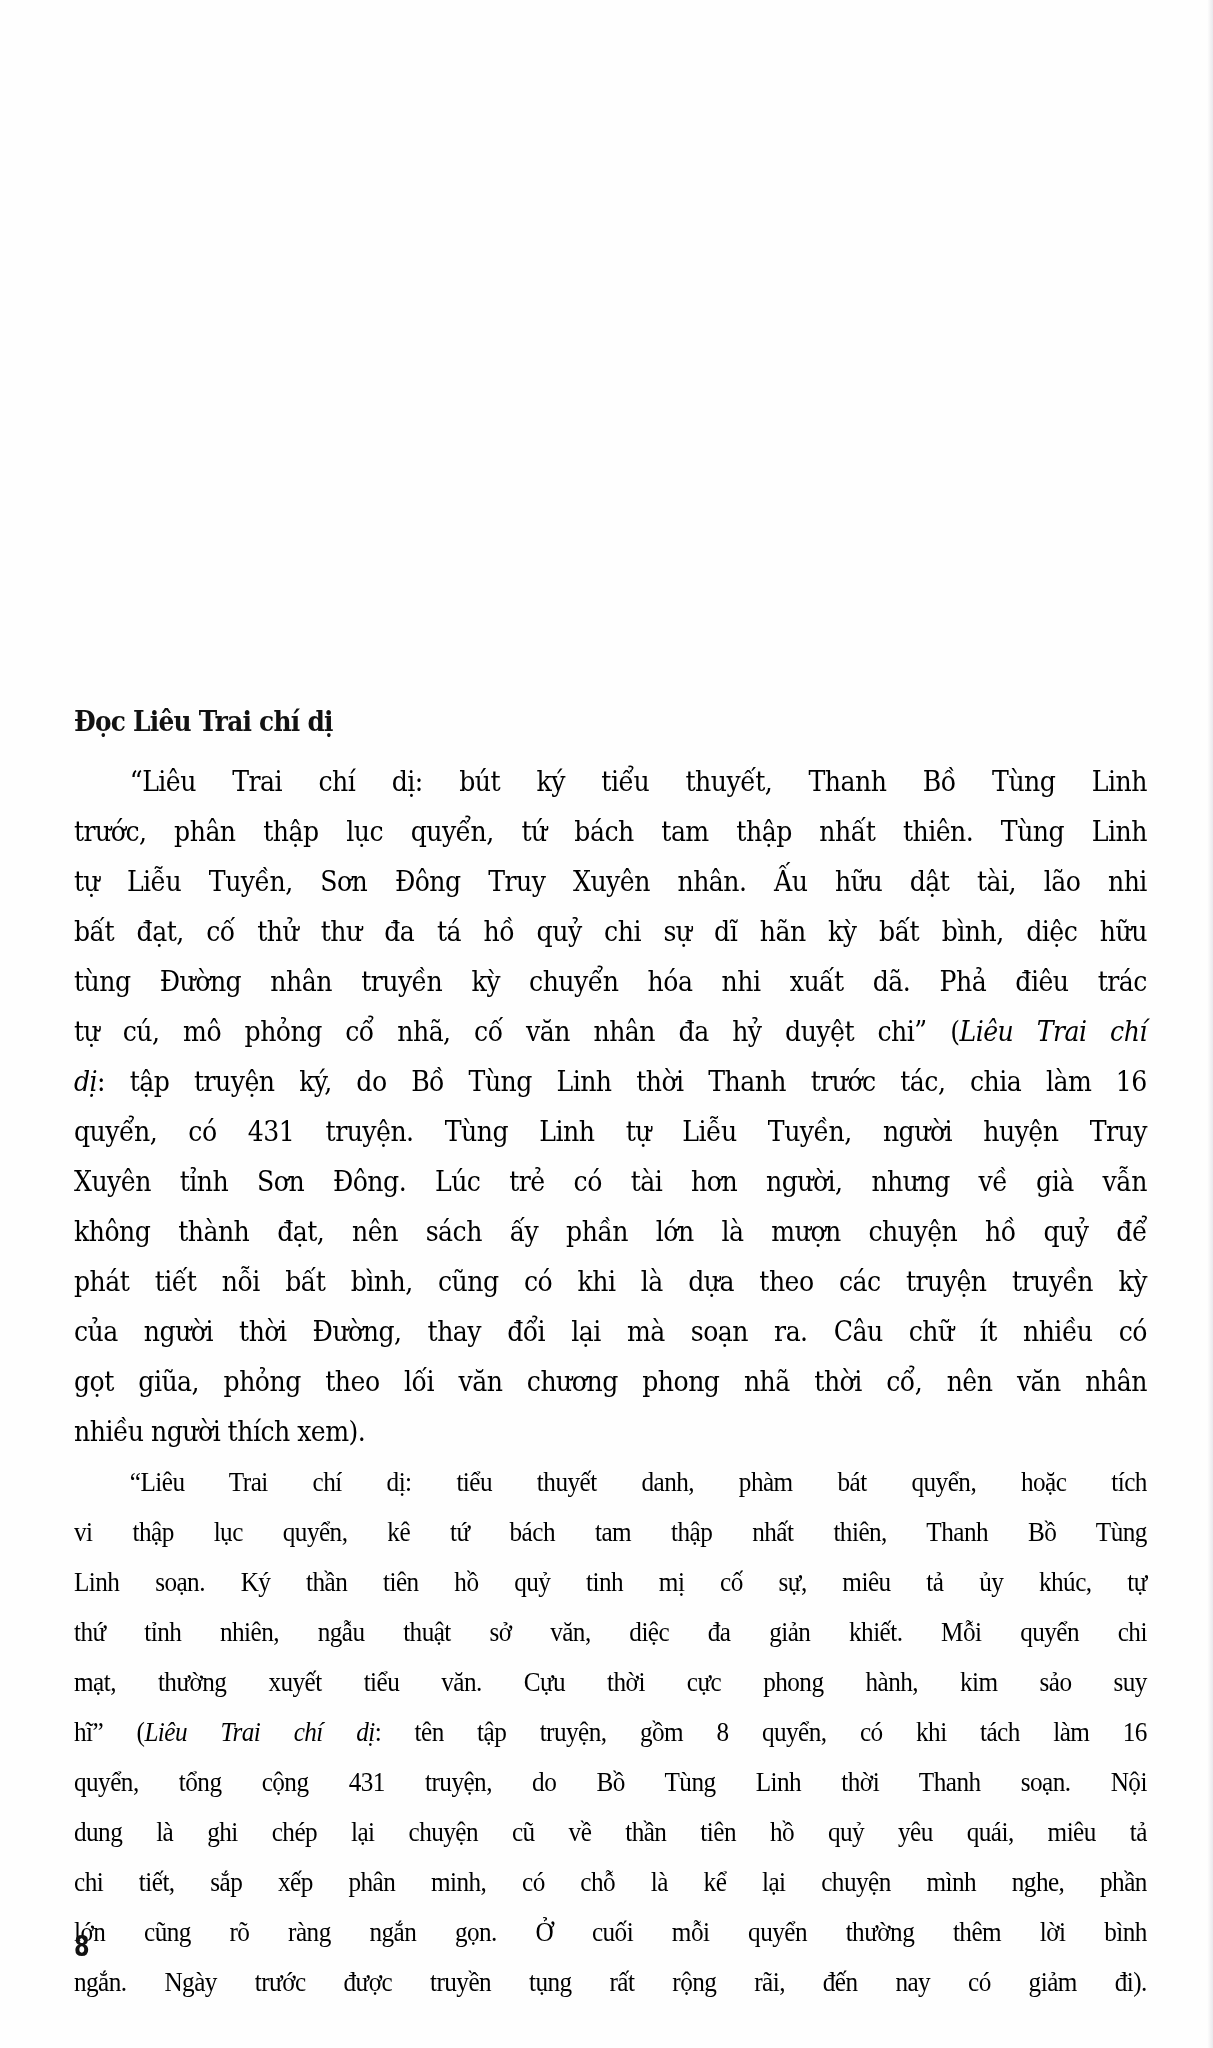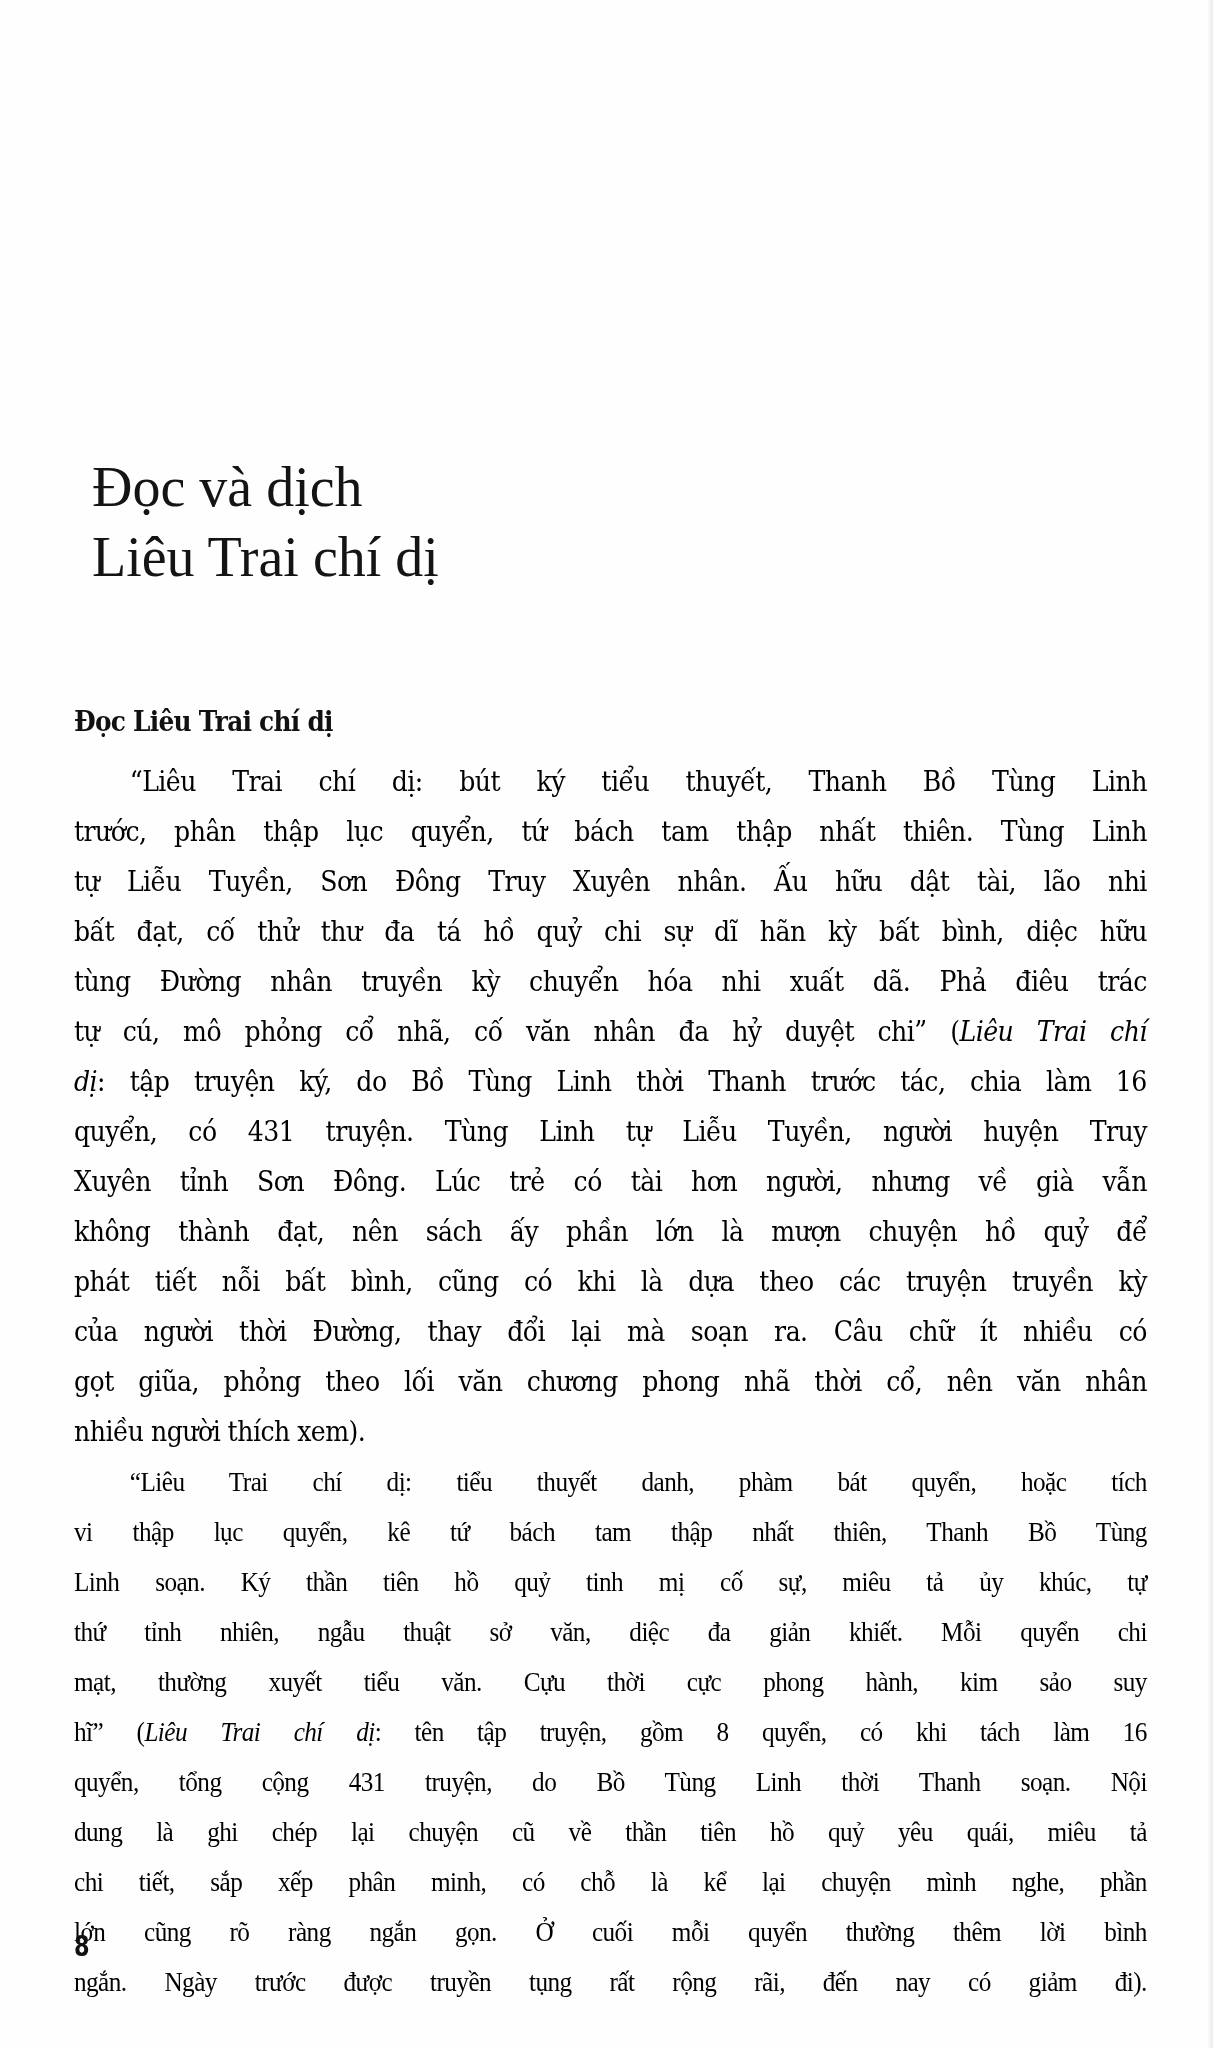--- a/index.html
+++ b/index.html
@@ -93,24 +93,20 @@
       transform-origin: left top;
       color: #111;
     }
   </style>
 </head>
 <body>
 
 <div class="page">
   <div class="page-edge"></div>
 
-  <h1 class="chapter-title">
-    <span>Đọc và dịch</span>
-    <span>Liêu Trai chí dị</span>
-  </h1>
 
   <h2 class="section-heading">Đọc Liêu Trai chí dị</h2>
 
   <div class="body-text para1">
     <span class="line indent">“Liêu Trai chí dị: bút ký tiểu thuyết, Thanh Bồ Tùng Linh</span>
     <span class="line">trước, phân thập lục quyển, tứ bách tam thập nhất thiên. Tùng Linh</span>
     <span class="line">tự Liễu Tuyền, Sơn Đông Truy Xuyên nhân. Ấu hữu dật tài, lão nhi</span>
     <span class="line">bất đạt, cố thử thư đa tá hồ quỷ chi sự dĩ hãn kỳ bất bình, diệc hữu</span>
     <span class="line">tùng Đường nhân truyền kỳ chuyển hóa nhi xuất dã. Phả điêu trác</span>
     <span class="line"><span>tự cú, mô phỏng cổ nhã, cố văn nhân đa hỷ duyệt chi” (</span><em>Liêu Trai chí</em></span>

